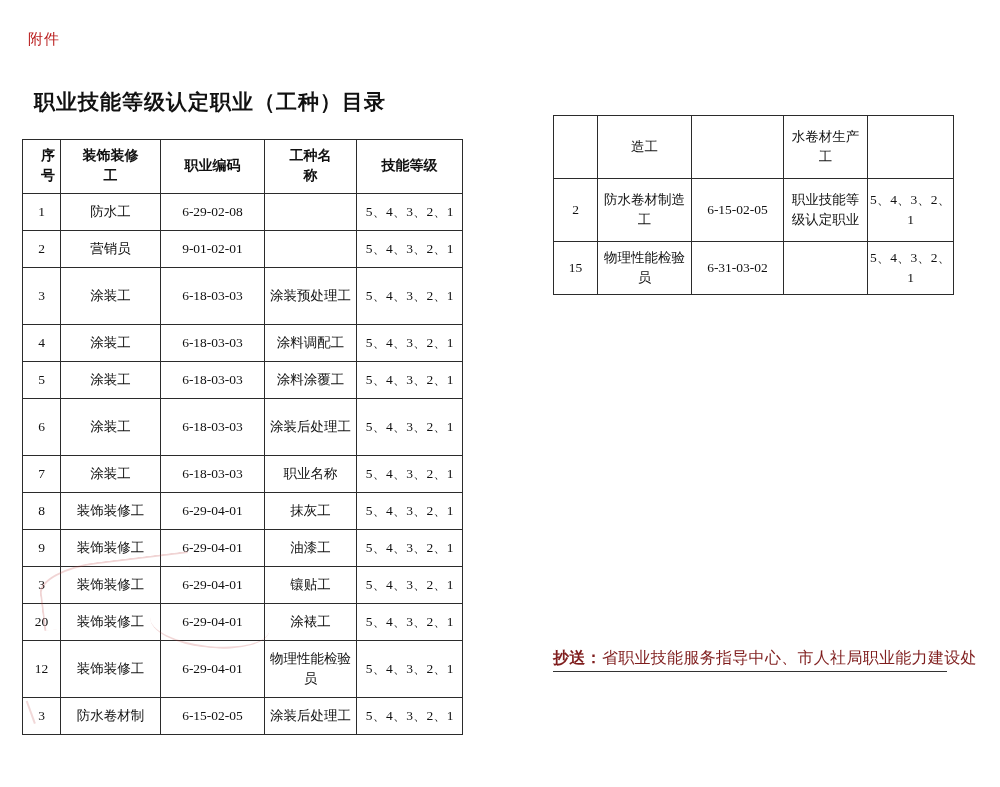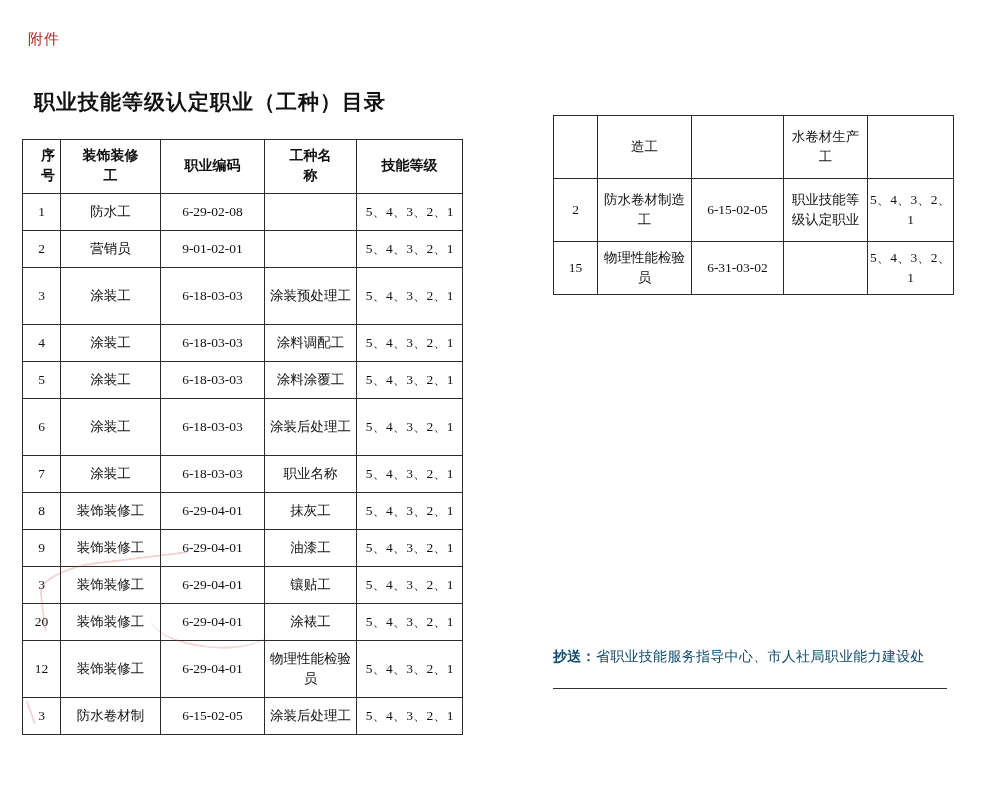--- a/index.html
+++ b/index.html
@@ -95,23 +95,23 @@
 
   .r-tall td { height: 56px; }
   .r-mid td  { height: 46px; }
 
   
   .footer-note {
     position: absolute;
     left: 553px;
     top: 648px;
     width: 394px;
-    font-size: 14px;
-    color: #0c4a6e;
-    padding-bottom: 22px;
+    font-size: 16px;
+    color: #7f1d1d;
+    padding-bottom: 2px;
     border-bottom: 1px solid #333;
     letter-spacing: 0.3px;
     white-space: nowrap;
   }
   .footer-note .label { font-weight: bold; }
 
   
   .seal {
     position: absolute;
     pointer-events: none;

